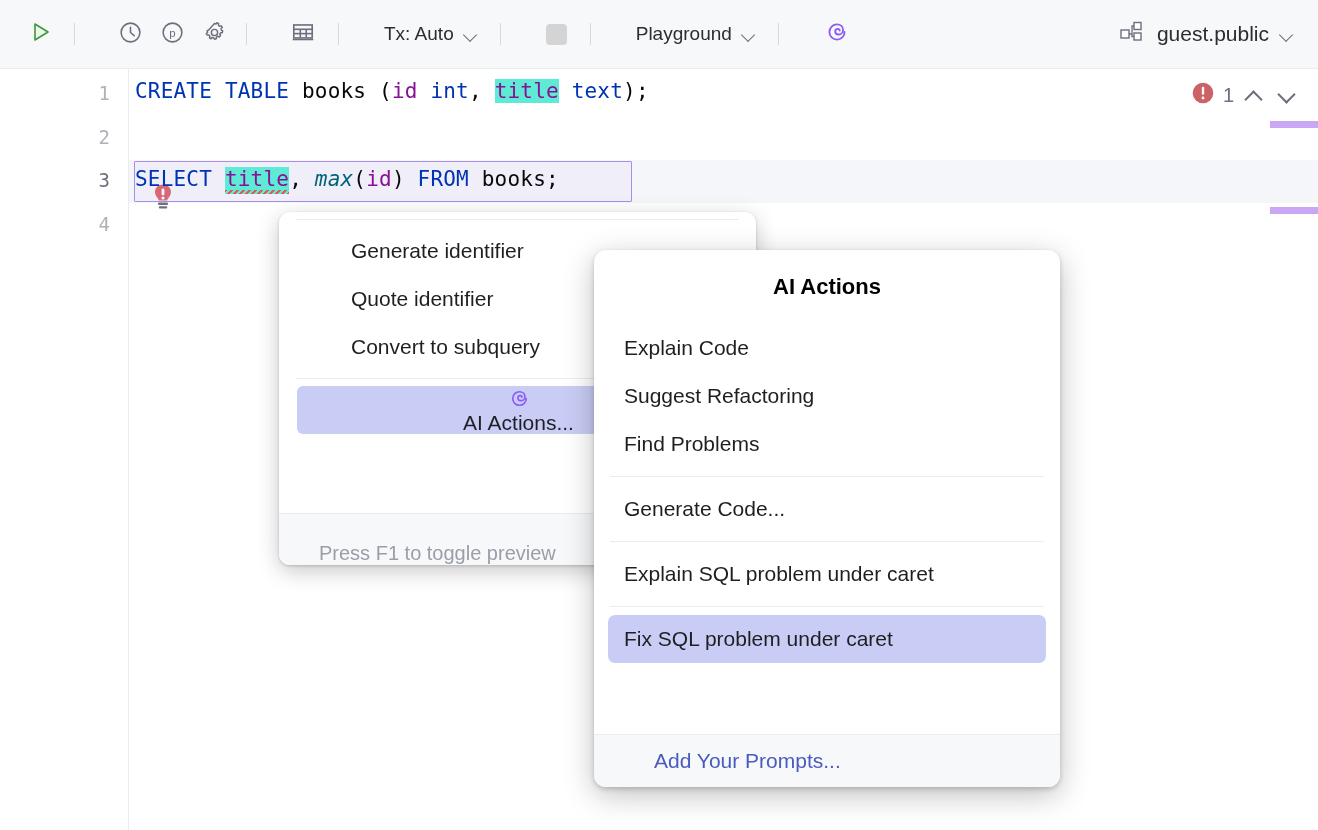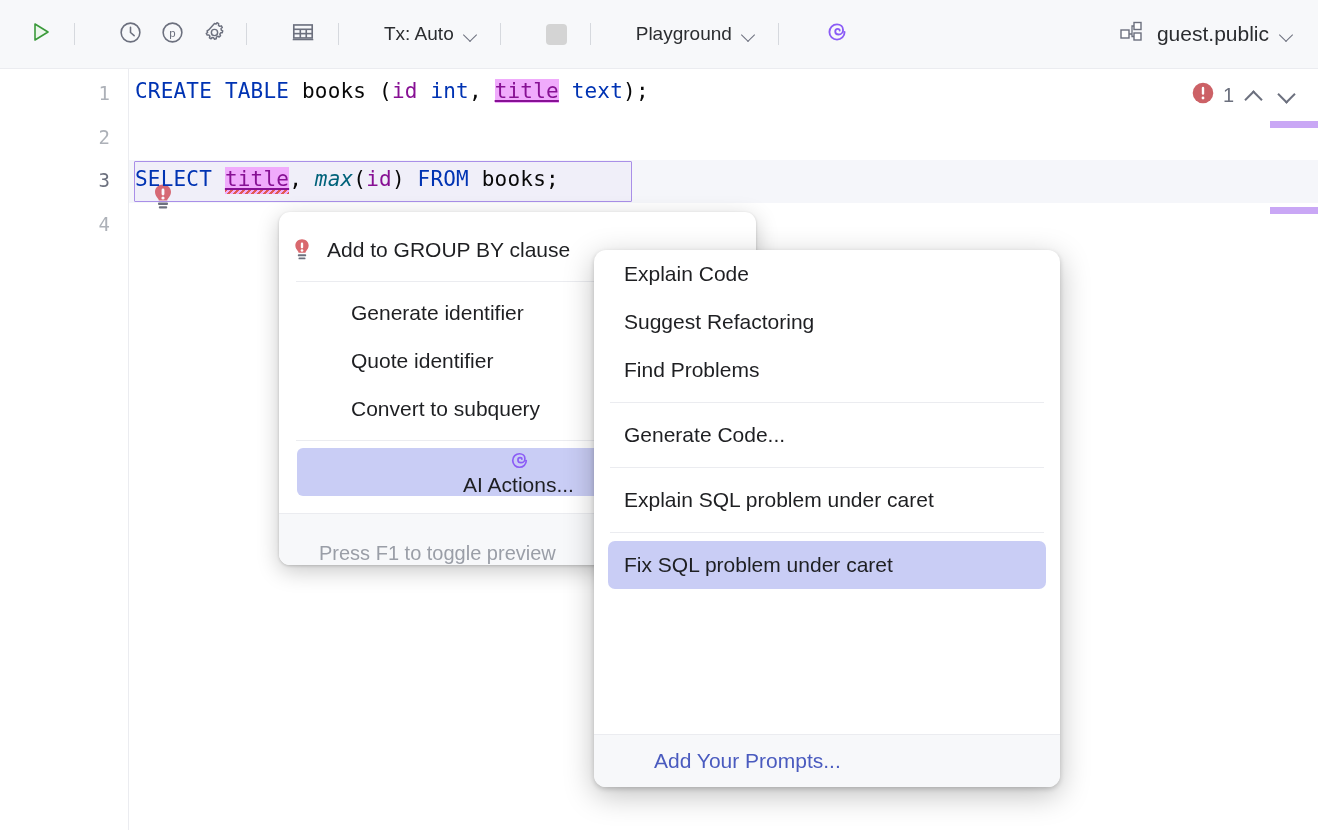--- a/index.html
+++ b/index.html
@@ -105,21 +105,21 @@
     left: 135px;
     font-family: "DejaVu Sans Mono", monospace;
     font-size: 21px;
     letter-spacing: 0.2px;
     color: #080808;
     white-space: pre;
   }
   .kw  { color: #0033b3; }
   .ident { color: #871094; }
   .fn  { color: #00627a; font-style: italic; }
-  .hl-occurrence { background: #f0abfc; text-decoration: underline; }
+  .hl-occurrence { background: #5eead4; }
   .squiggle {
     background-image: repeating-linear-gradient(
       135deg, #e05b53 0 2px, transparent 2px 4px);
     background-size: 6px 4px;
     background-repeat: repeat-x;
     background-position: 0 100%;
     padding-bottom: 3px;
   }
 
   #selection-box {
@@ -421,32 +421,20 @@
     <span class="nav-chev up"></span>
     <span class="nav-chev down"></span>
   </div>
 
   <div class="marker-stripe" style="top:52px;"></div>
   <div class="marker-stripe" style="top:138px;"></div>
 </div>
 
 <div id="intention-popup">
 
-  <div class="intent-item" style="margin-top:14px;padding-left:12px;">
-    <span style="margin-right:14px;display:flex;">
-      <svg width="22" height="25" viewBox="0 0 26 30">
-        <path d="M13 1.5c-4.6 0-8 3.3-8 7.6 0 3 1.7 5 2.9 6.4.6.7.9 1.3.9 2.1h8.4c0-.8.3-1.4.9-2.1 1.2-1.4 2.9-3.4 2.9-6.4 0-4.3-3.4-7.6-8-7.6z" fill="#d9686e"></path>
-        <rect x="8" y="19.5" width="10" height="2.4" rx="1" fill="#6c707e"></rect>
-        <rect x="8.8" y="23.3" width="8.4" height="2.2" rx="1" fill="#6c707e"></rect>
-        <rect x="11.6" y="5.5" width="2.8" height="7" rx="1.4" fill="#ffffff"></rect>
-        <circle cx="13" cy="15" r="1.6" fill="#ffffff"></circle>
-      </svg>
-    </span>
-    <span>Add to GROUP BY clause</span>
-  </div>
 
   <div class="intent-sep"></div>
 
   <div class="intent-item" style="padding-left:72px;">
     <span>Generate identifier</span>
   </div>
   <div class="intent-item" style="padding-left:72px;">
     <span>Quote identifier</span>
   </div>
   <div class="intent-item" style="padding-left:72px;">
@@ -464,20 +452,21 @@
     <span>AI Actions...</span>
   </div>
 
   <div id="intent-footer">
     <span>Press F1 to toggle preview</span>
   </div>
 </div>
 
 <div id="ai-popup">
 
+  <div id="ai-title">AI Actions</div>
 
   <div class="ai-item">
     <span>Explain Code</span>
   </div>
   <div class="ai-item">
     <span>Suggest Refactoring</span>
   </div>
   <div class="ai-item">
     <span>Find Problems</span>
   </div>

